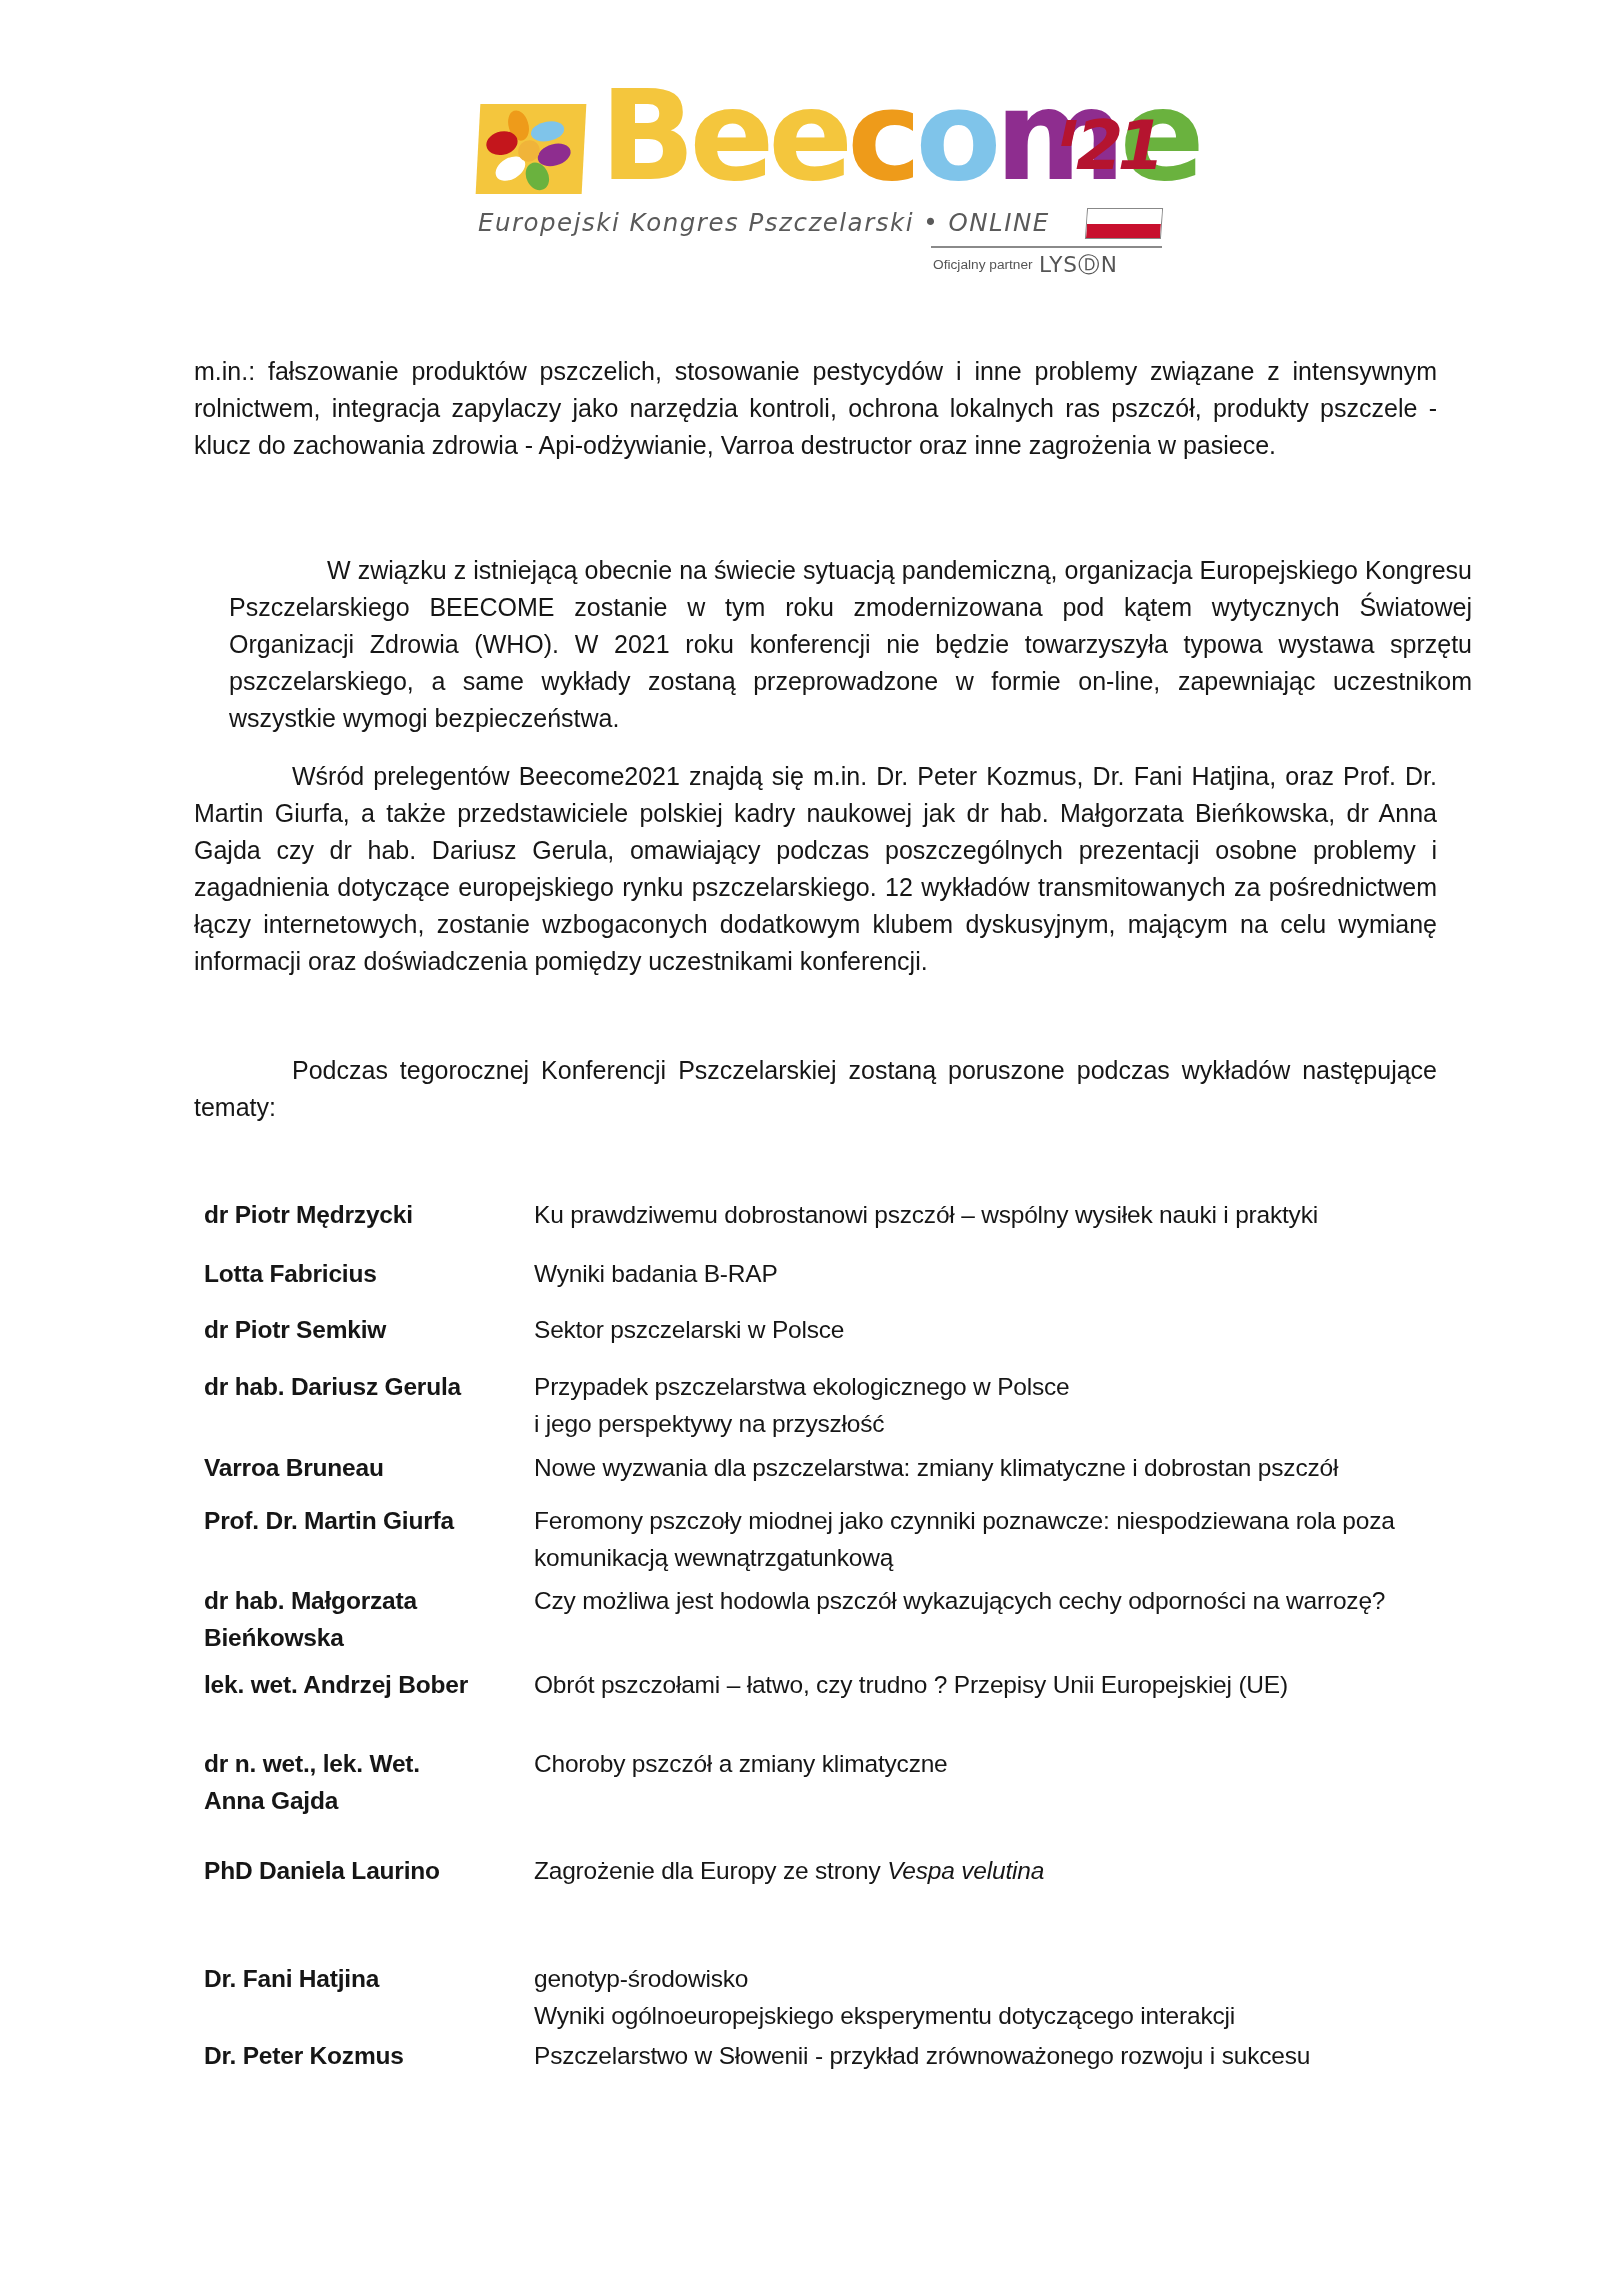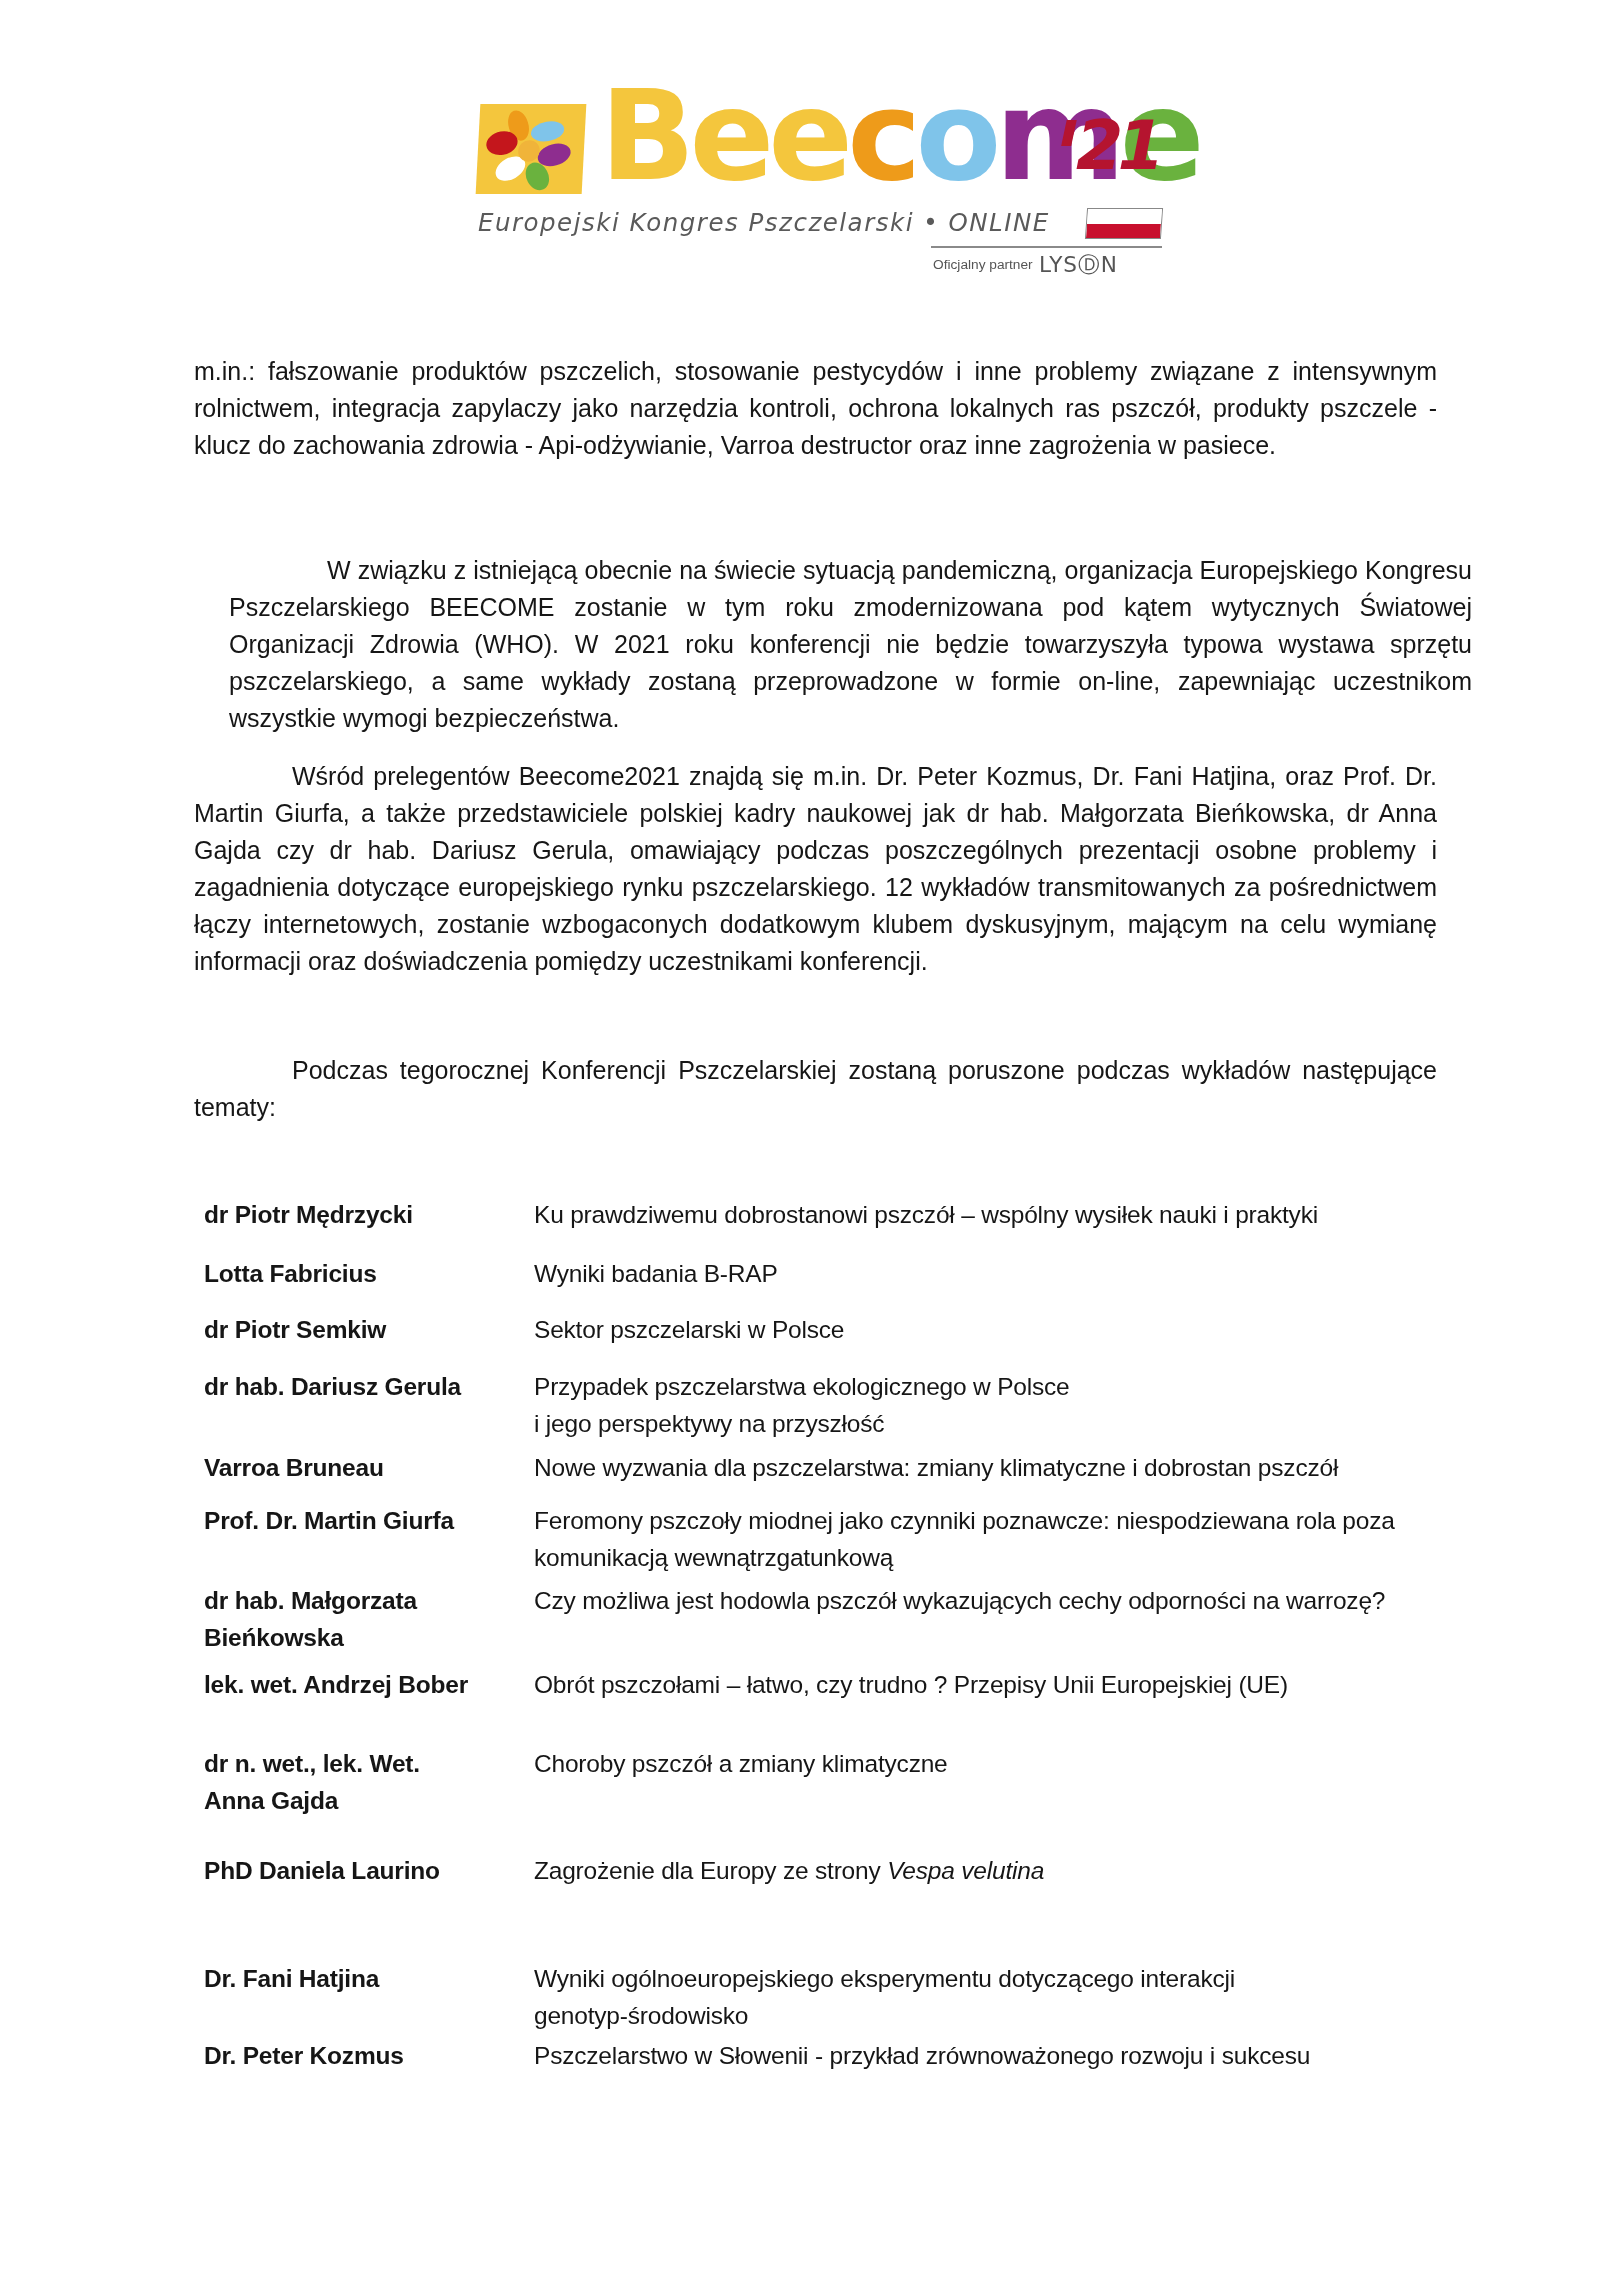--- a/index.html
+++ b/index.html
@@ -296,22 +296,22 @@
       </div>
       <div class="topic">
         <span class="line"><span>Zagrożenie dla Europy ze strony </span><em>Vespa velutina</em></span>
       </div>
     </div>
     <div class="row" style="top: 1960px;">
       <div class="name">
         <span class="line">Dr. Fani Hatjina</span>
       </div>
       <div class="topic">
+        <span class="line">genotyp-środowisko</span>
         <span class="line">Wyniki ogólnoeuropejskiego eksperymentu dotyczącego interakcji</span>
-        <span class="line">genotyp-środowisko</span>
       </div>
     </div>
     <div class="row" style="top: 2037px;">
       <div class="name">
         <span class="line">Dr. Peter Kozmus</span>
       </div>
       <div class="topic">
         <span class="line">Pszczelarstwo w Słowenii - przykład zrównoważonego rozwoju i sukcesu</span>
       </div>
     </div>

